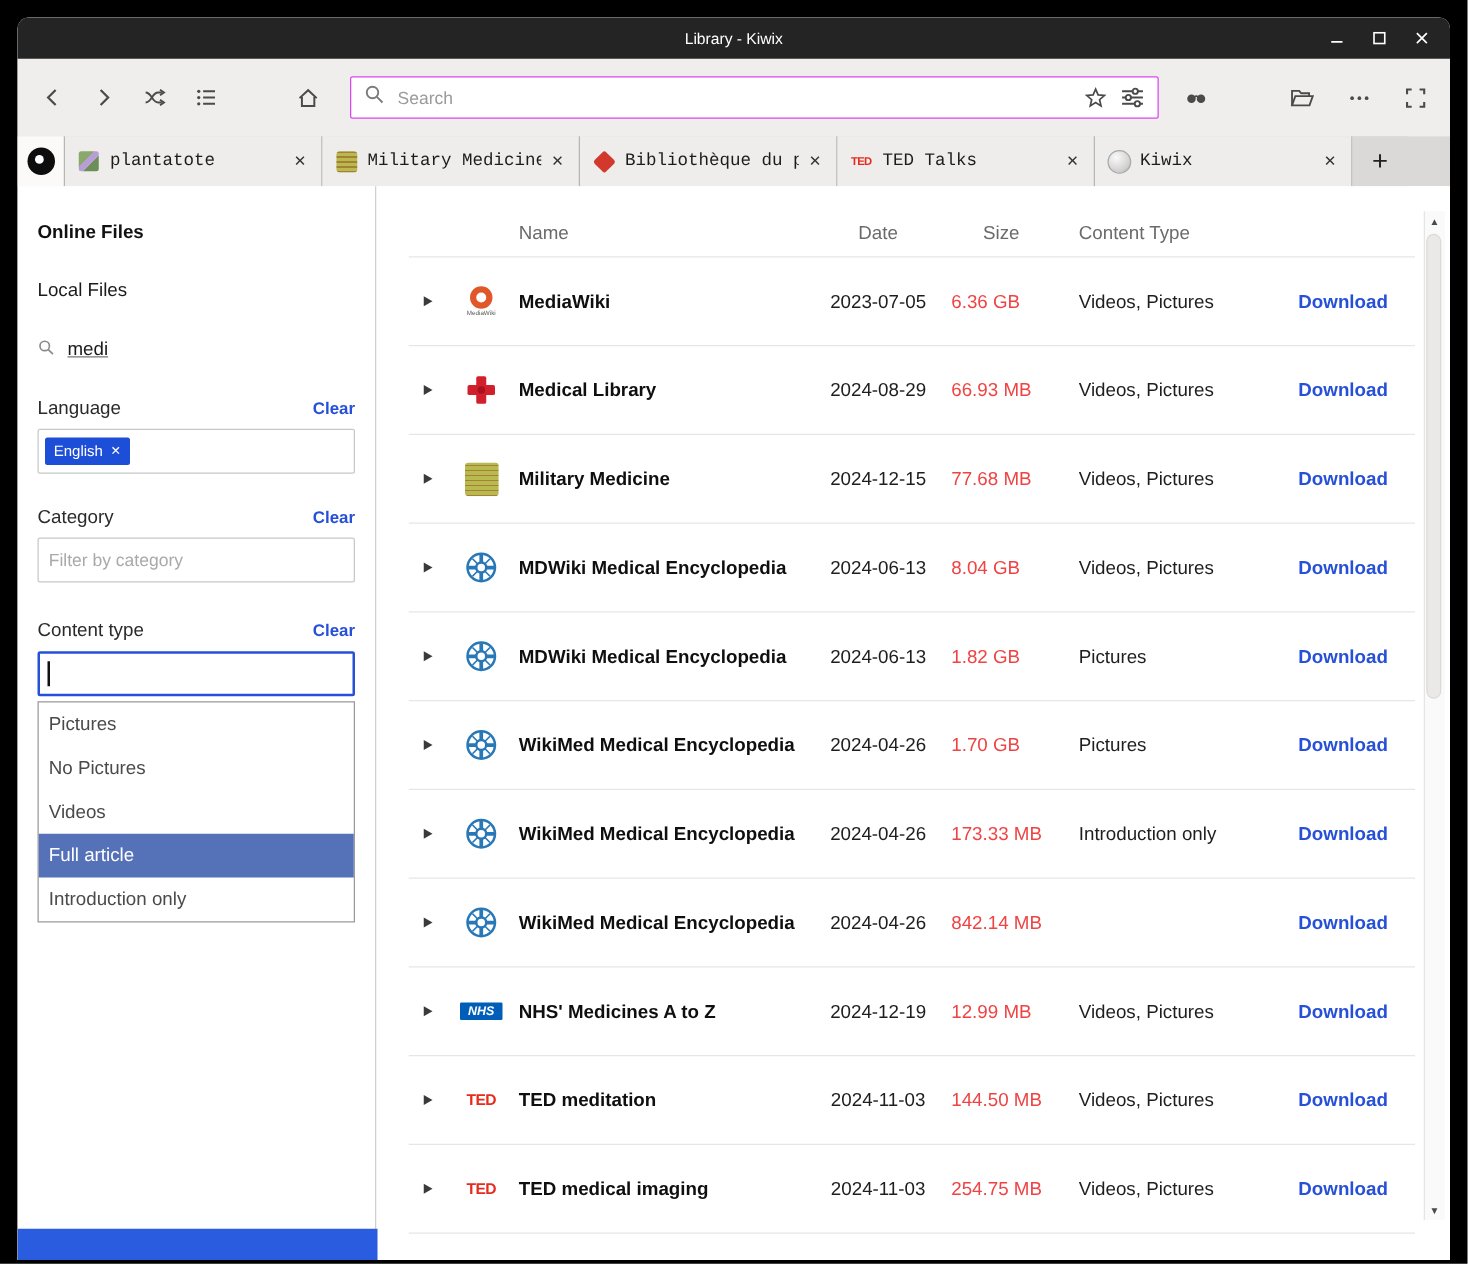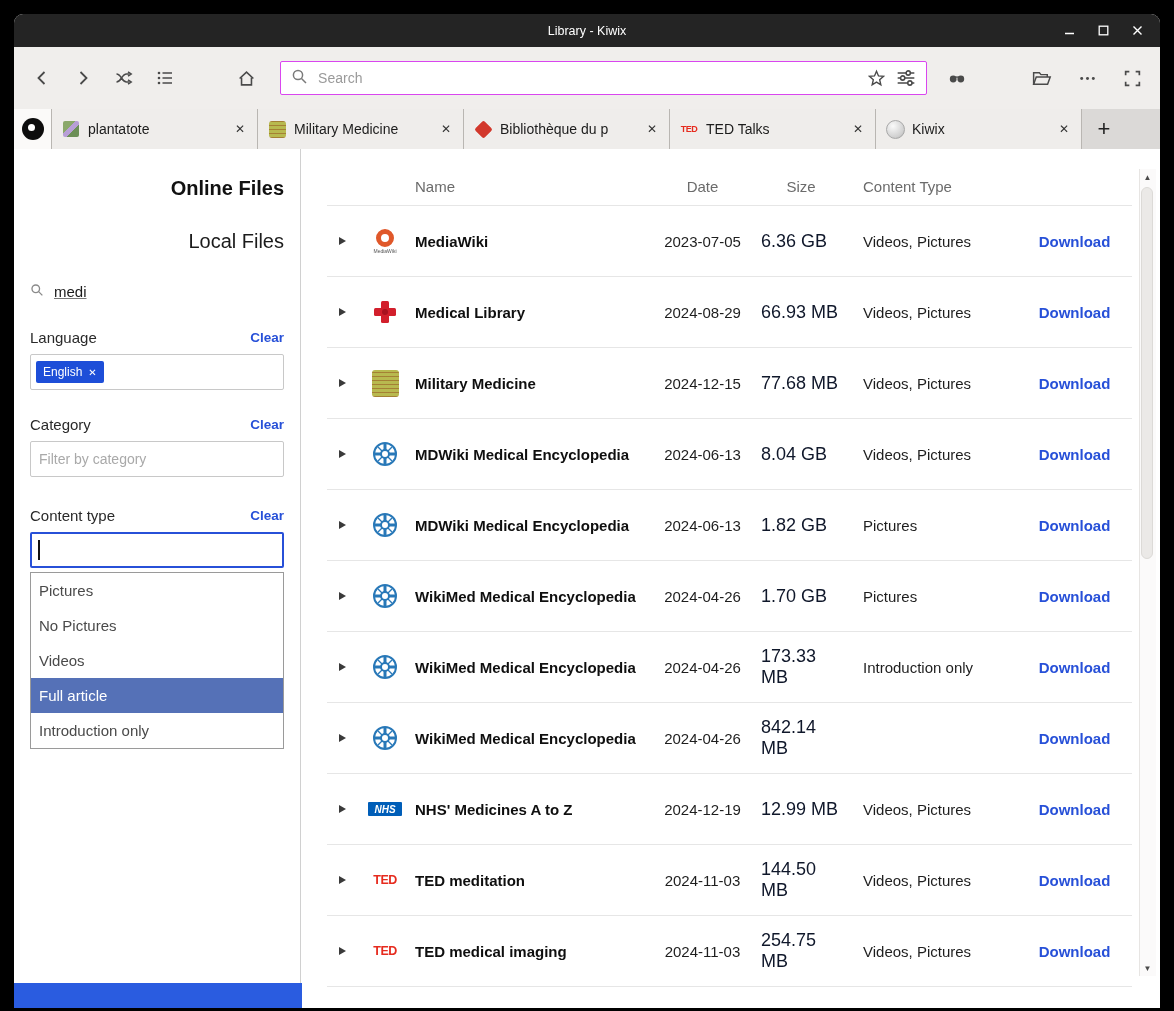--- a/index.html
+++ b/index.html
@@ -30,31 +30,31 @@
   .sb-icon{display:flex;align-items:center;justify-content:center;color:#4a4a4a;background:none;border:none;padding:0;}
   .ml6{margin-left:6px;} .ml10{margin-left:10px;} .ml12{margin-left:12px;} .ml46{margin-left:46px;} .ml50{margin-left:50px;}
 
   
   .tabbar{height:40px;background:#dbd9d7;display:flex;align-items:stretch;flex:0 0 auto;}
   .tab{flex:0 0 206px;display:flex;align-items:center;background:#efedeb;border-right:1px solid #b9b6b2;
        padding:0 8px;box-sizing:border-box;font-size:14px;color:#1c1c1c;min-width:0;}
   .tab.active{background:#fbfaf9;}
   .tab.icon-only{flex:0 0 38px;justify-content:center;padding:0;}
   .tab-icon{flex:0 0 22px;display:flex;align-items:center;justify-content:center;}
-  .tab-label{flex:1;margin-left:6px;white-space:nowrap;overflow:hidden;}
+  .tab-label{flex:1;margin-left:6px;white-space:nowrap;overflow:hidden;font-family:Liberation Mono, monospace;}
   .tab-close{flex:0 0 auto;background:none;border:none;color:#333;font-size:12px;padding:2px 4px;margin-left:4px;}
   .new-tab{flex:0 0 44px;display:flex;align-items:center;justify-content:center;background:#dbd9d7;
            border:none;font-size:22px;font-weight:300;color:#222;padding:0;}
 
   
   .content{flex:1;display:flex;min-height:0;position:relative;background:#fff;}
 
   
   .sidebar{flex:0 0 287px;border-right:1px solid #d0d0d0;padding:16px;box-sizing:border-box;position:relative;}
-  .side-nav{font-size:20px;color:#111;text-align:right;}
+  .side-nav{font-size:15px;color:#111;}
   .nav-online{font-weight:700;margin-top:12px;}
   .nav-local{margin-top:30px;color:#1b1b1b;}
   .side-search{display:flex;align-items:flex-start;margin-top:30px;color:#777;text-decoration:underline;}
   .side-search .q{margin-left:10px;color:#1b1b1b;font-size:15px;}
   .filter-head{display:flex;align-items:center;justify-content:space-between;margin-top:26px;}
   .filter-head.first{margin-top:28px;}
   .filter-label{font-size:15px;color:#2a2a2a;}
   .clear-link{font-size:13.5px;font-weight:700;color:var(--accent-blue,#2750d8);text-decoration:none;}
   .lang-box{margin-top:8px;height:36px;border:1px solid #c8c8c8;border-radius:2px;display:flex;
             align-items:center;padding:0 5px;box-sizing:border-box;}
@@ -82,21 +82,21 @@
   .thead,.row{display:grid;grid-template-columns:30px 56px 1fr 105px 92px 170px 115px;align-items:center;}
   .thead{margin-top:18px;height:38px;color:#6b6b6b;font-size:15px;}
   .th-name{padding-left:2px;} .th-date{text-align:center;} .th-size{text-align:center;} .th-ct{padding-left:16px;}
   .rows{border-top:1px solid #e6e6e6;}
   .row{height:70px;border-bottom:1px solid #e6e6e6;}
   .expander{width:0;height:0;border-left:7px solid #3a3a3a;border-top:4.5px solid transparent;
             border-bottom:4.5px solid transparent;justify-self:center;}
   .logo-slot{display:flex;align-items:center;justify-content:center;}
   .cell-name{font-weight:700;font-size:15px;color:#0f0f0f;padding-left:2px;white-space:nowrap;overflow:hidden;}
   .cell-date{font-size:15px;color:#1e1e1e;text-align:center;}
-  .cell-size{font-size:18px;color:#0f172a;padding-left:6px;}
+  .cell-size{font-size:15px;color:#ef4444;padding-left:6px;}
   .cell-ct{font-size:15px;color:#1e1e1e;padding-left:16px;white-space:nowrap;}
   .download{font-size:15px;font-weight:700;color:var(--accent-blue,#2750d8);text-decoration:none;text-align:center;}
 
   
   .scrollbar{position:absolute;right:4px;top:20px;bottom:32px;width:17px;}
   .sb-track{position:absolute;inset:0;background:#fbfafa;border-left:1px solid #e7e5e3;}
   .sb-up{position:absolute;top:0;left:0;width:100%;height:16px;display:flex;align-items:center;justify-content:center;
          font-size:8px;color:#4a4a4a;background:none;border:none;padding:0;}
   .sb-down{position:absolute;bottom:0;left:0;width:100%;height:16px;display:flex;align-items:center;justify-content:center;
          font-size:8px;color:#4a4a4a;background:none;border:none;padding:0;}

